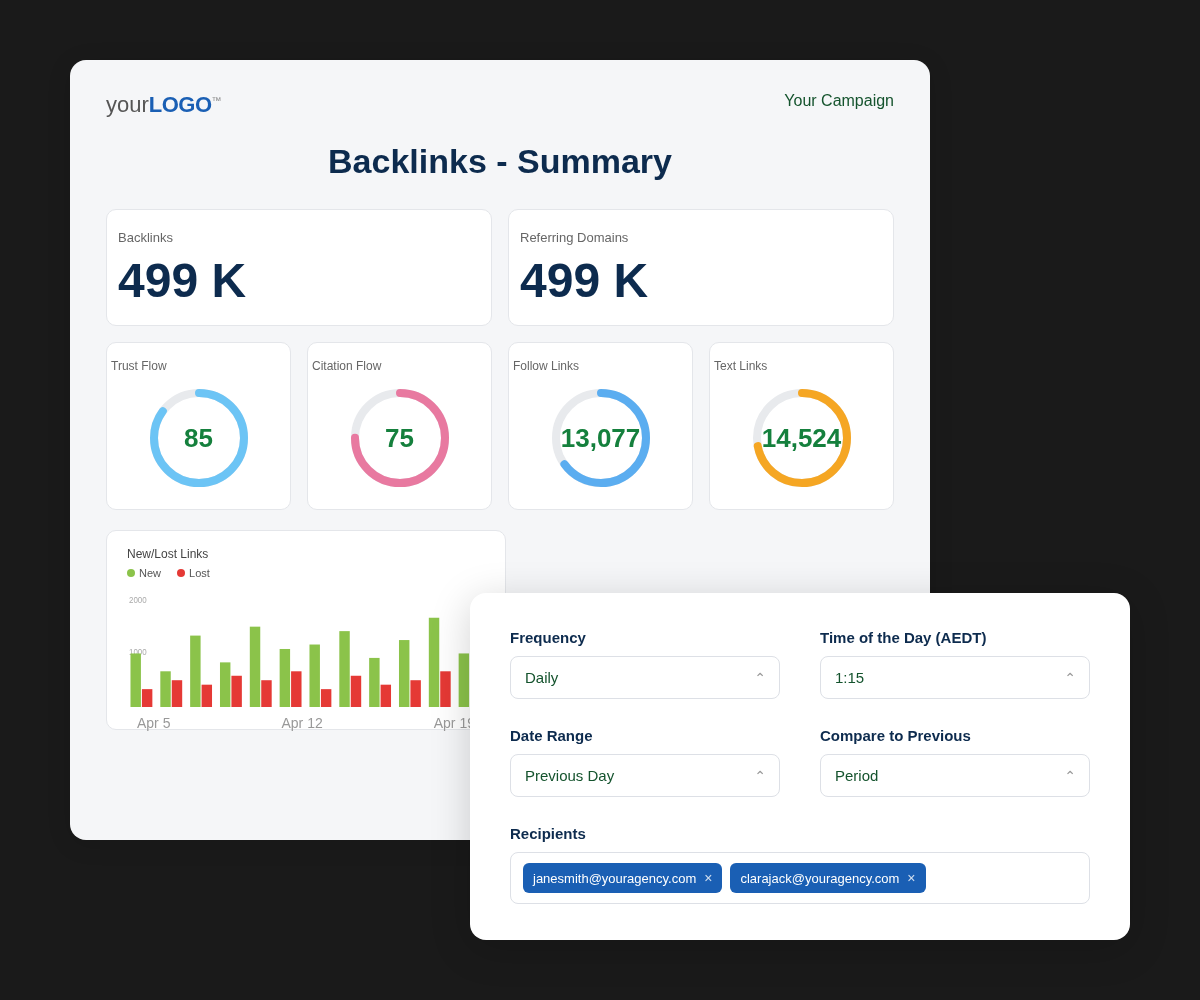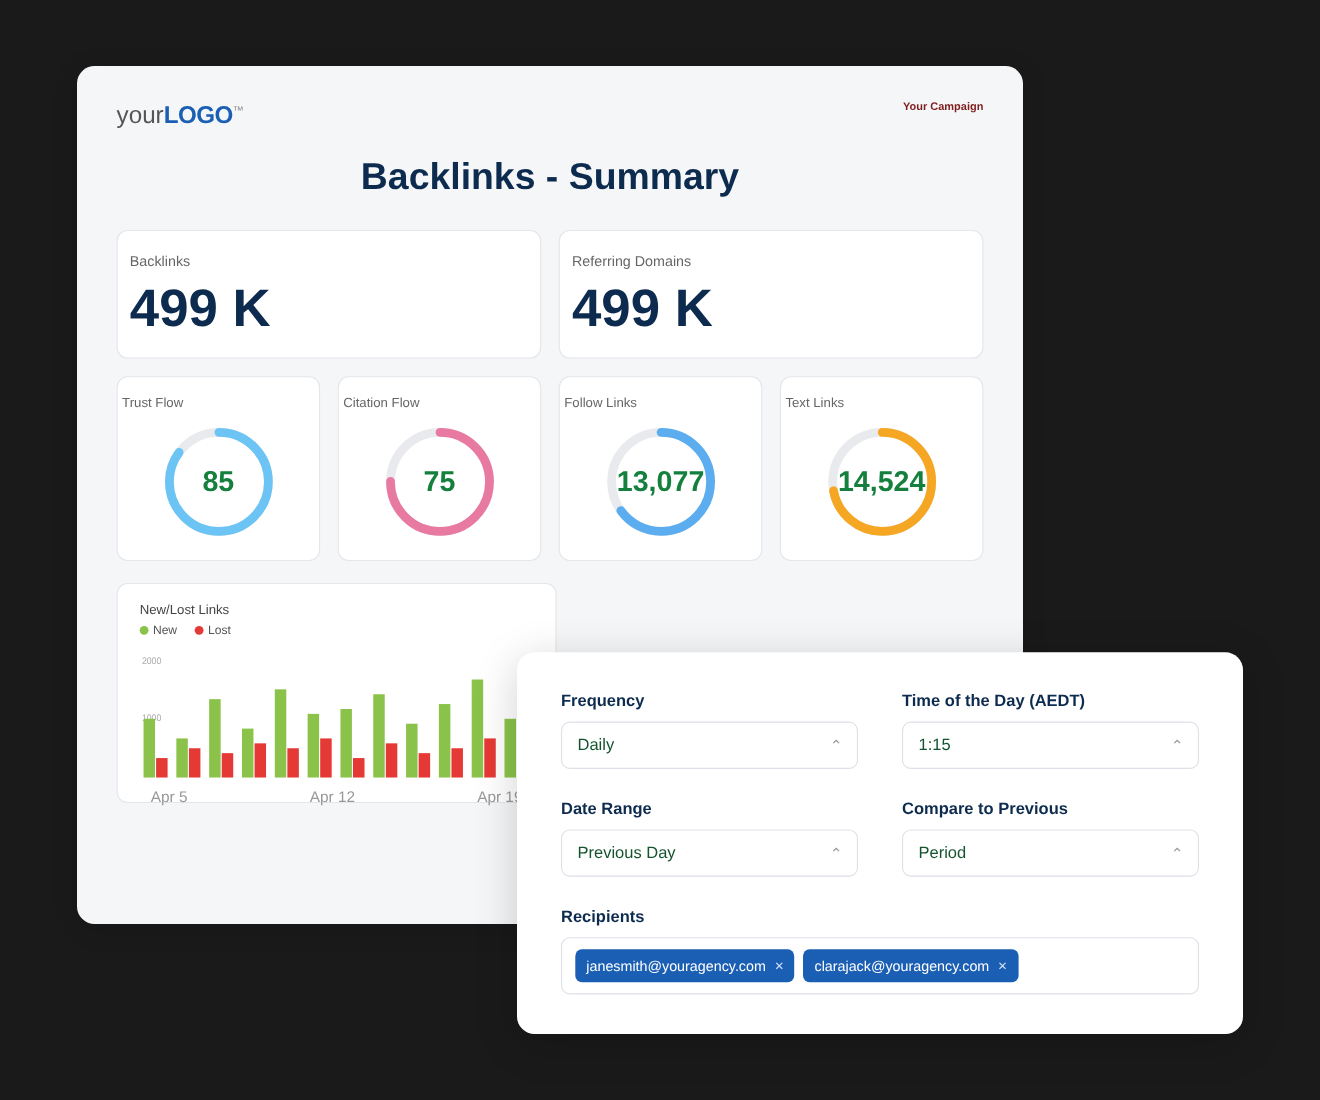--- a/index.html
+++ b/index.html
@@ -50,23 +50,22 @@
       color: #1a5fb4;
       letter-spacing: -0.5px;
     }
     .logo sup {
       font-size: 10px;
       color: #888;
       vertical-align: super;
     }
 
     .campaign-label {
-      font-size: 10px;
-      color: #7f1d1d;
-      font-weight: bold;
+      font-size: 16px;
+      color: #14532d;
     }
 
     .report-title {
       text-align: center;
       font-size: 34px;
       font-weight: 800;
       color: #0d2b4e;
       margin-bottom: 28px;
     }
 

